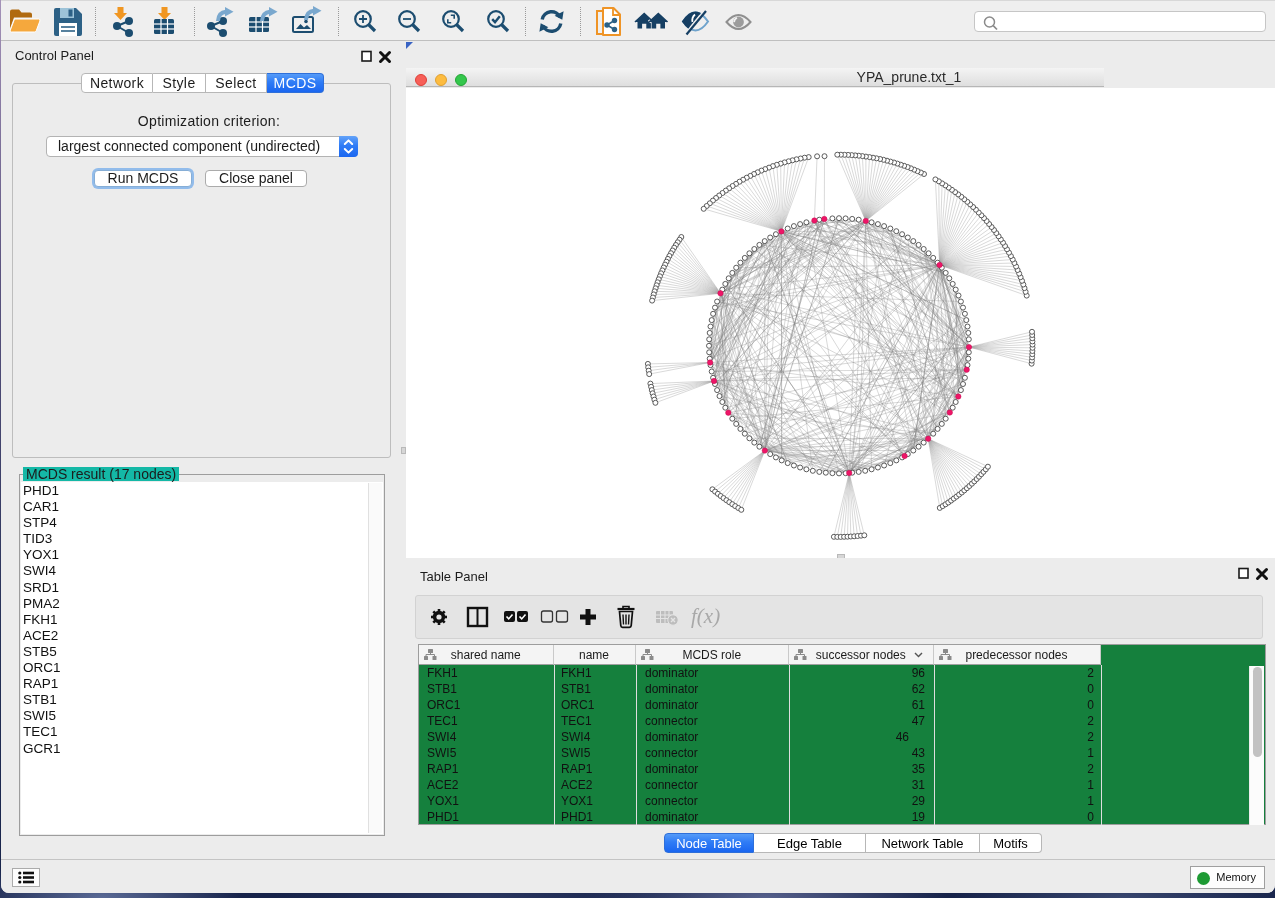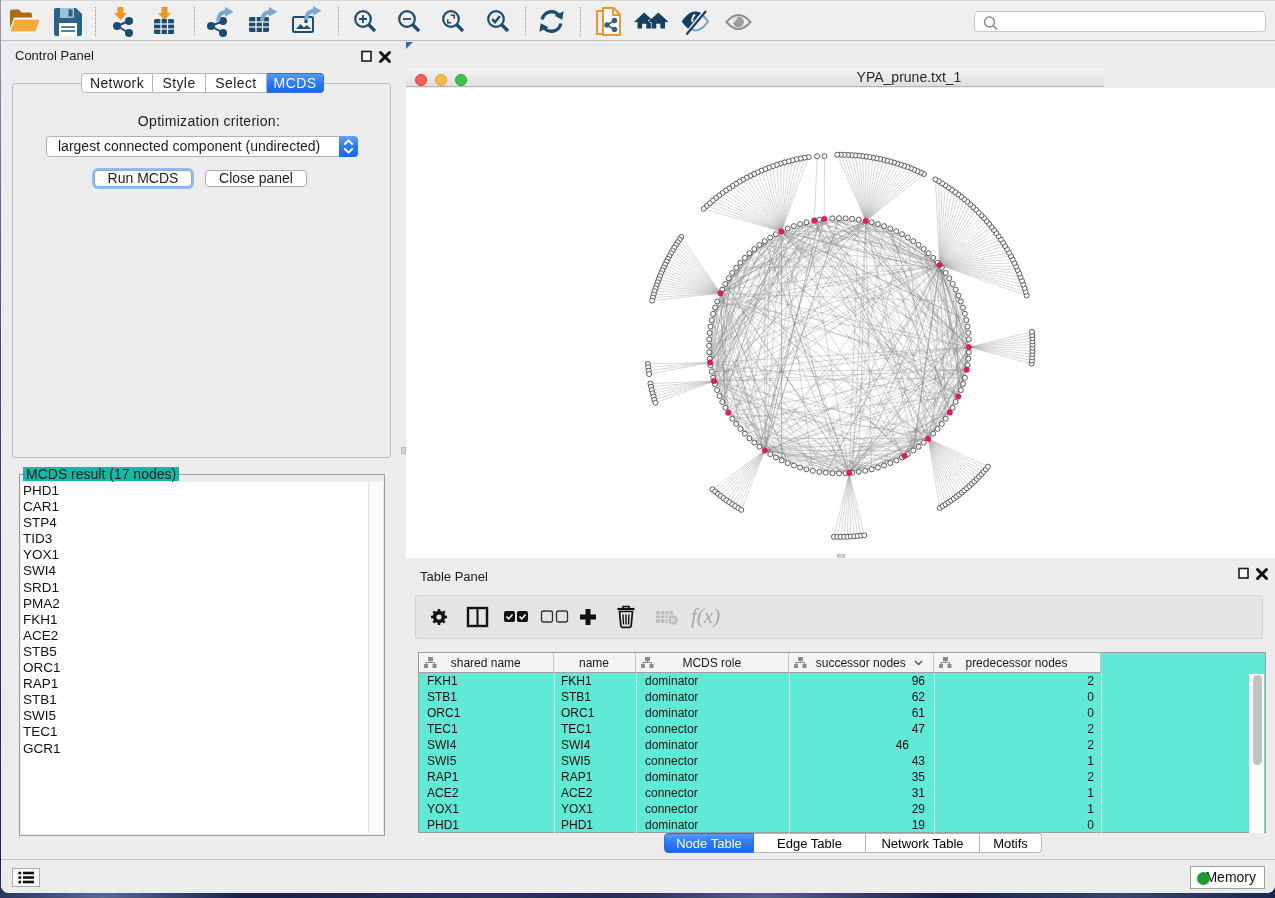--- a/index.html
+++ b/index.html
@@ -78,38 +78,38 @@
   #net-canvas { position:absolute; left:0; top:20px; width:870px; height:494px; background:#fff; }
   #focus-corner { position:absolute; left:405px; top:42px; width:0; height:0;
      border-top:7px solid #3863c4; border-right:7px solid transparent; z-index:5; }
 
   
   #tpanel { position:absolute; left:405px; top:558px; width:870px; height:301px; background:#ececec; }
   #tp-title { position:absolute; left:14px; top:11px; font-size:13px; color:#1c1c1c; }
   #tp-toolbar { position:absolute; left:9px; top:37px; width:848px; height:44px;
      background:#e4e4e4; border:1px solid #d2d2d2; border-radius:3px; }
   #tbl { position:absolute; left:12px; top:86px; width:848px; height:181px;
-     background:#5eead4; border:1px solid #9d9d9d; font-size:12px; color:#111;margin-top:8px; }
+     background:#15803d; border:1px solid #9d9d9d; font-size:12px; color:#111; }
   .th { position:absolute; top:0; height:20px; background:#f4f4f4;
      border-right:1px solid #c9c9c9; border-bottom:1px solid #9f9f9f; }
   .th span.lab { position:absolute; left:0; right:0; top:0; text-align:center;
      line-height:20px; font-size:12px; color:#1b1b1b; }
   .row div { position:absolute; height:16px; line-height:16px; }
   #tbl-sb { position:absolute; right:1px; top:21px; width:15px; height:159px; background:#fcfcfc; border-left:1px solid #ededed;}
   #tbl-thumb { position:absolute; left:3px; top:1px; width:9px; height:90px;
      background:#c2c2c2; border-radius:5px; }
   #tp-tabs { position:absolute; left:258px; top:275px; height:20px; display:flex; font-size:13px; }
 
   
   #statusbar { position:absolute; left:0; top:859px; width:100%; height:34px;
      background:#ececec; border-top:1px solid #c4c4c4; }
   #listbtn { position:absolute; left:11px; top:8px; width:28px; height:19px;
      background:#fdfdfd; border:1px solid #ababab; }
   #membtn { position:absolute; right:10px; top:6px; width:75px; height:23px;
-     background:#fdfdfd; border:1px solid #9f9f9f; font-size:14px; color:#111;
+     background:#fdfdfd; border:1px solid #9f9f9f; font-size:11px; color:#111;
      line-height:21px; text-align:right; padding-right:8px; }
   #memdot { position:absolute; left:6px; top:5px; width:13px; height:13px;
      border-radius:50%; background:#1d9a33; }
 </style>
 </head>
 <body>
 <div id="desktop"></div>
 <div id="win">
   <div id="toolbar">
       <svg width="1275" height="41" viewBox="0 0 1275 41" style="position:absolute;left:0;top:0">

